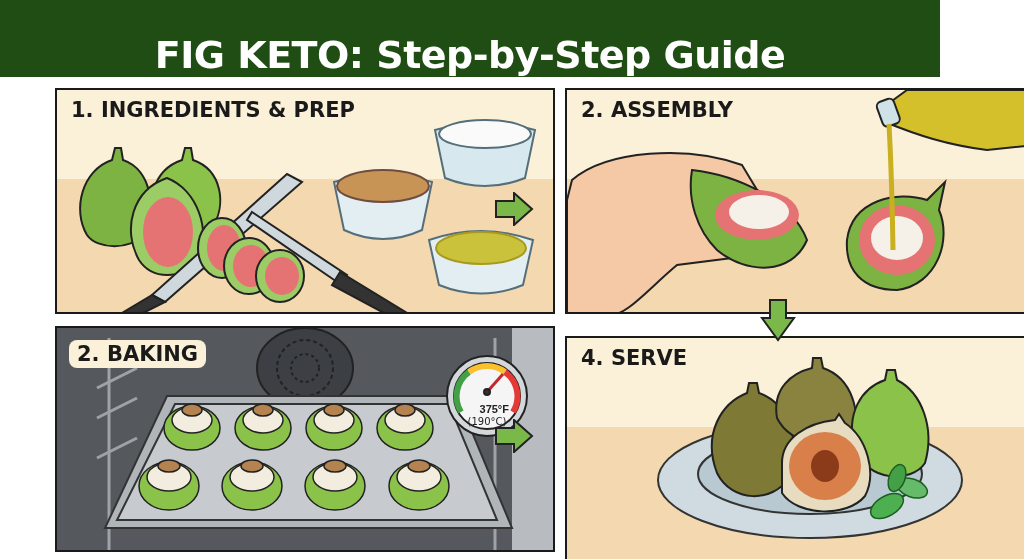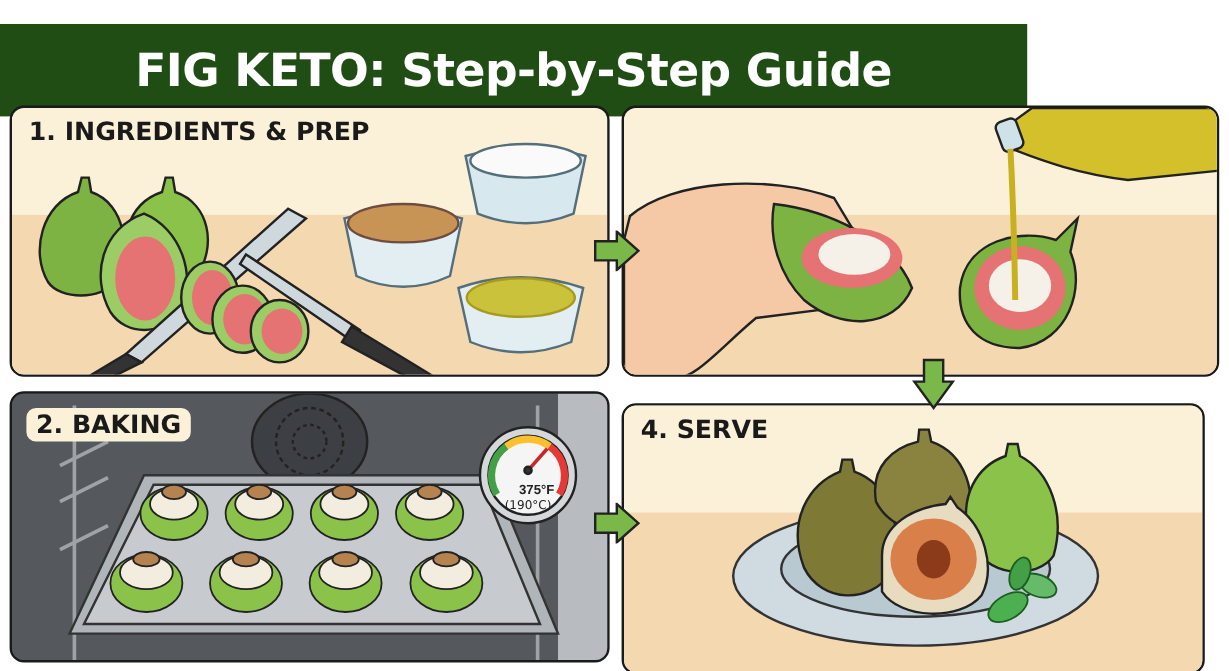--- a/index.html
+++ b/index.html
@@ -1,19 +1,19 @@
 <!DOCTYPE html>
 <html><head>
 <meta charset="utf-8">
 <style>
   * { box-sizing: border-box; margin: 0; padding: 0; }
   html, body { width: 1024px; height: 559px; overflow: hidden; background: #ffffff; font-family: "DejaVu Sans", "Liberation Sans", sans-serif; }
-  .header { position: absolute; left: 0; top: 0; width: 856px; height: 77px; background: #1f4d14; display: flex; align-items: center; justify-content: center; margin-top: 20px; }
+  .header { position: absolute; left: 0; top: 0; width: 940px; height: 77px; background: #1f4d14; display: flex; align-items: flex-end; justify-content: center; }
   .header h1 { color: #ffffff; font-size: 38px; font-weight: bold; letter-spacing: -0.5px; }
-  .panel { position: absolute; border: 2.5px solid #1a1a1a; border-radius: 12px; overflow: hidden; }
+  .panel { position: absolute; border: 2.5px solid #1a1a1a; border-radius: 0; overflow: hidden; margin-left: 47px; }
   .panel .wall { position: absolute; left: 0; top: 0; width: 100%; height: 40%; background: #fbf1d8; }
   .panel .table { position: absolute; left: 0; top: 40%; width: 100%; height: 60%; background: #f4d8b0; }
   .panel-title { position: absolute; left: 14px; top: 8px; font-size: 21px; font-weight: bold; color: #1a1a1a; z-index: 5; }
   #p1 { left: 8px; top: 88px; width: 500px; height: 226px; }
   #p2 { left: 518px; top: 88px; width: 498px; height: 226px; }
   #p3 { left: 8px; top: 326px; width: 500px; height: 226px; background: #4a4d52; }
   #p4 { left: 518px; top: 336px; width: 486px; height: 226px; }
   .p3-title { background: #fbf1d8; border-radius: 8px; padding: 2px 8px; left: 12px; top: 12px; }
   .arrow { position: absolute; z-index: 10; }
   .watermark { position: absolute; right: 20px; bottom: 14px; font-size: 15px; line-height: 16px; color: #c9aa88; text-align: right; font-family: "Liberation Sans", sans-serif; }
@@ -71,20 +71,21 @@
     <g stroke="#546e7a" stroke-width="2">
       <path d="M372 150 Q424 132 476 150 L466 195 Q424 212 382 195Z" fill="#e3eef2"></path>
       <ellipse cx="424" cy="158" rx="45" ry="16" fill="#c9c23a" stroke="#a89a20"></ellipse>
     </g>
   </svg>
 </div>
 
 <div class="panel" id="p2">
   <div class="wall"></div>
   <div class="table"></div>
+  <div class="panel-title">2. ASSEMBLY</div>
   <svg width="498" height="226" viewBox="0 0 498 226">
     <g stroke="#222" stroke-width="2">
       <path d="M5 90 C40 60,120 55,175 75 L190 100 L160 135 C175 140,180 160,165 168 L110 175 C80 200,60 226,40 226 L0 226 L0 110Z" fill="#f6c9a6"></path>
     </g>
     <g stroke="#222" stroke-width="2">
       <path d="M125 80 C170 85,225 110,240 150 C225 185,180 185,150 160 C130 140,120 110,125 80Z" fill="#7cb342"></path>
       <ellipse cx="190" cy="125" rx="42" ry="25" fill="#e57373" stroke="none"></ellipse>
       <ellipse cx="192" cy="122" rx="30" ry="17" fill="#f5f1e8" stroke="none"></ellipse>
     </g>
     <g stroke="#222" stroke-width="2">

